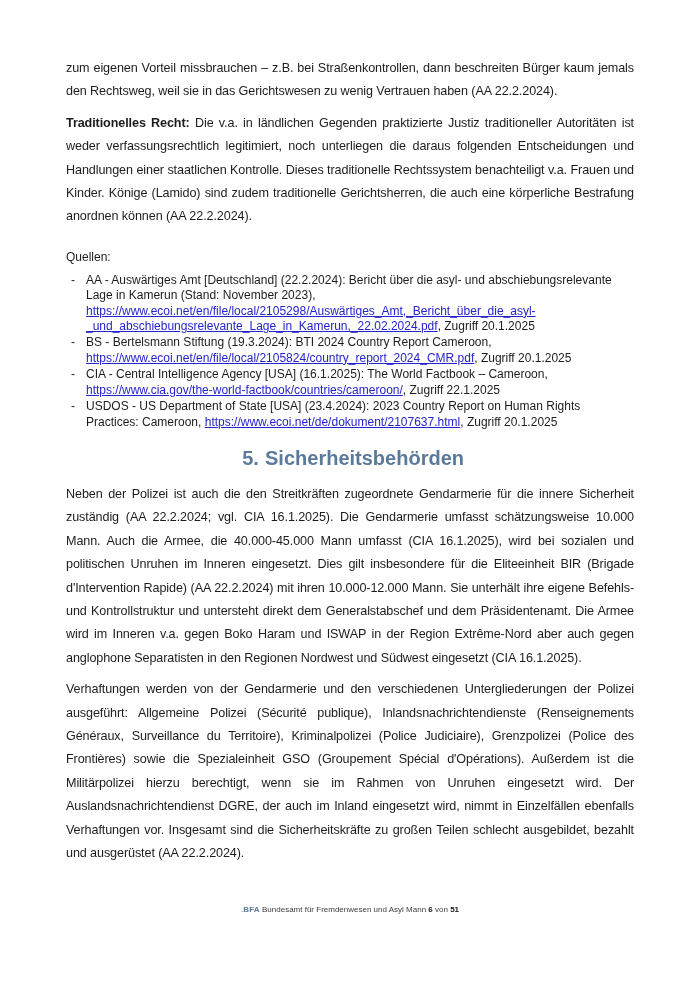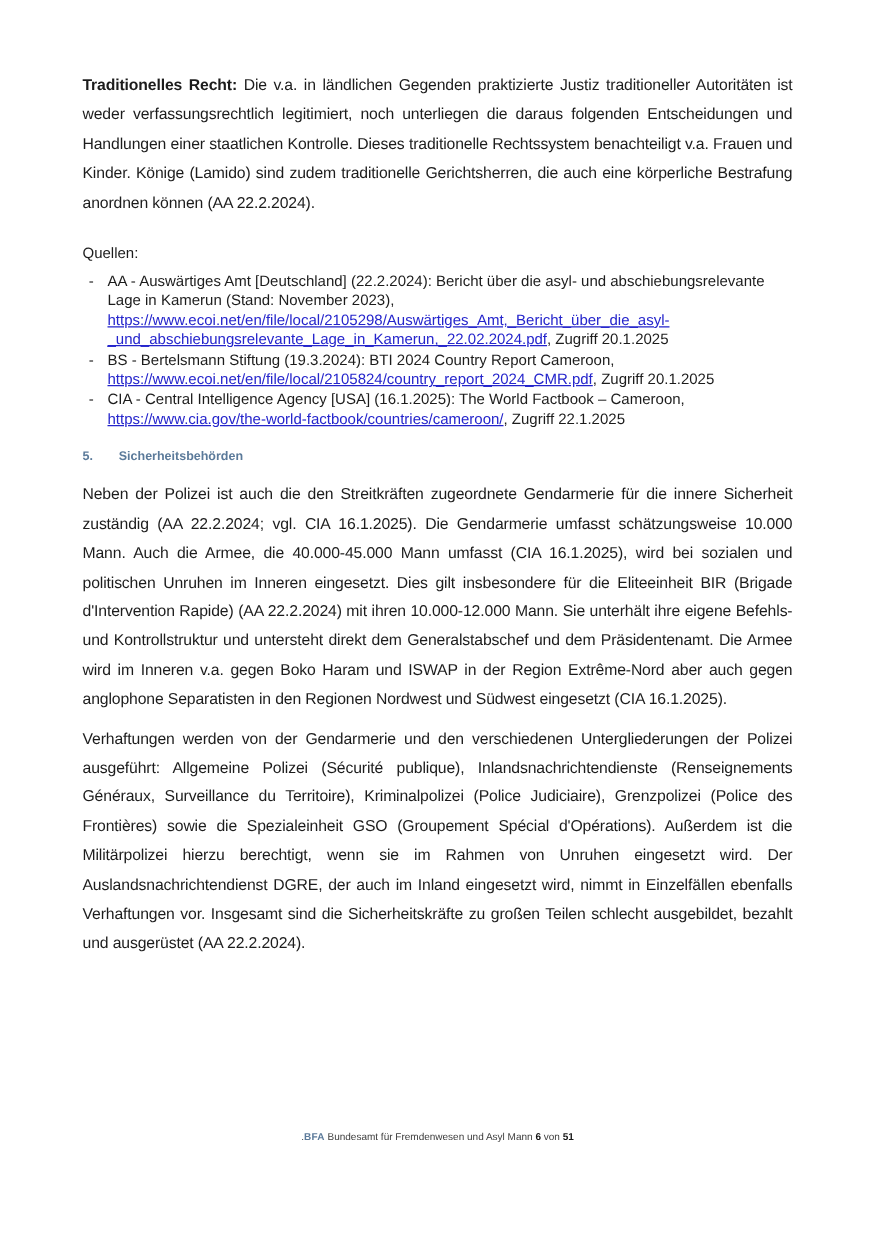--- a/index.html
+++ b/index.html
@@ -48,23 +48,24 @@
     left: 5px;
     top: 0;
   }
   a.src-link {
     color: #2424cc;
     overflow-wrap: break-word;
   }
 
   .sec-heading {
     margin: 17px 0 13px 0;
-    font-size: 10px;
+    font-size: 20px;
     font-weight: bold;
     color: #5b7a9a;
+    text-align: center;
   }
   .sec-heading .sec-num {
     display: inline-block;
     width: 29px;
   }
 
   .footer {
     position: absolute;
     left: 0;
     bottom: 76px;
@@ -77,29 +78,31 @@
   .footer .f-logo { color: #5b7a9a; font-weight: bold; letter-spacing: 0.2px; }
   .footer .f-dot { color: #444; }
   .footer .f-bold { font-weight: bold; color: #161616; }
 </style>
 </head>
 <body>
 
 <div class="page">
   <div class="content">
 
+    <p class="body">zum eigenen Vorteil missbrauchen – z.B. bei Straßenkontrollen, dann beschreiten Bürger kaum jemals den Rechtsweg, weil sie in das Gerichtswesen zu wenig Vertrauen haben (AA 22.2.2024).</p>
 
     <p class="body"><b>Traditionelles Recht:</b><span> Die v.a. in ländlichen Gegenden praktizierte Justiz traditioneller Autoritäten ist weder verfassungsrechtlich legitimiert, noch unterliegen die daraus folgenden Entscheidungen und Handlungen einer staatlichen Kontrolle. Dieses traditionelle Rechtssystem benachteiligt v.a. Frauen und Kinder. Könige (Lamido) sind zudem traditionelle Gerichtsherren, die auch eine körperliche Bestrafung anordnen können (AA 22.2.2024).</span></p>
 
     <span class="quellen">Quellen:</span>
 
     <ul class="sources" id="sources-list">
         <li>AA - Auswärtiges Amt [Deutschland] (22.2.2024): Bericht über die asyl- und abschiebungsrelevante Lage in Kamerun (Stand: November 2023), <a class="src-link" href="#">https://www.ecoi.net/en/file/local/2105298/Auswärtiges_Amt,_Bericht_über_die_asyl-_und_abschiebungsrelevante_Lage_in_Kamerun,_22.02.2024.pdf</a>, Zugriff 20.1.2025</li>
         <li>BS - Bertelsmann Stiftung (19.3.2024): BTI 2024 Country Report Cameroon, <a class="src-link" href="#">https://www.ecoi.net/en/file/local/2105824/country_report_2024_CMR.pdf</a>, Zugriff 20.1.2025</li>
         <li>CIA - Central Intelligence Agency [USA] (16.1.2025): The World Factbook – Cameroon, <a class="src-link" href="#">https://www.cia.gov/the-world-factbook/countries/cameroon/</a>, Zugriff 22.1.2025</li>
+        <li>USDOS - US Department of State [USA] (23.4.2024): 2023 Country Report on Human Rights Practices: Cameroon, <a class="src-link" href="#">https://www.ecoi.net/de/dokument/2107637.html</a>, Zugriff 20.1.2025</li>
       </ul>
 
     <div class="sec-heading"><span class="sec-num">5.</span><span>Sicherheitsbehörden</span></div>
 
     <p class="body">Neben der Polizei ist auch die den Streitkräften zugeordnete Gendarmerie für die innere Sicherheit zuständig (AA 22.2.2024; vgl. CIA 16.1.2025). Die Gendarmerie umfasst schätzungsweise 10.000 Mann. Auch die Armee, die 40.000-45.000 Mann umfasst (CIA 16.1.2025), wird bei sozialen und politischen Unruhen im Inneren eingesetzt. Dies gilt insbesondere für die Eliteeinheit BIR (Brigade d'Intervention Rapide) (AA 22.2.2024) mit ihren 10.000-12.000 Mann. Sie unterhält ihre eigene Befehls- und Kontrollstruktur und untersteht direkt dem Generalstabschef und dem Präsidentenamt. Die Armee wird im Inneren v.a. gegen Boko Haram und ISWAP in der Region Extrême-Nord aber auch gegen anglophone Separatisten in den Regionen Nordwest und Südwest eingesetzt (CIA 16.1.2025).</p>
 
     <p class="body">Verhaftungen werden von der Gendarmerie und den verschiedenen Untergliederungen der Polizei ausgeführt: Allgemeine Polizei (Sécurité publique), Inlandsnachrichtendienste (Renseignements Généraux, Surveillance du Territoire), Kriminalpolizei (Police Judiciaire), Grenzpolizei (Police des Frontières) sowie die Spezialeinheit GSO (Groupement Spécial d'Opérations). Außerdem ist die Militärpolizei hierzu berechtigt, wenn sie im Rahmen von Unruhen eingesetzt wird. Der Auslandsnachrichtendienst DGRE, der auch im Inland eingesetzt wird, nimmt in Einzelfällen ebenfalls Verhaftungen vor. Insgesamt sind die Sicherheitskräfte zu großen Teilen schlecht ausgebildet, bezahlt und ausgerüstet (AA 22.2.2024).</p>
 
   </div>
 

